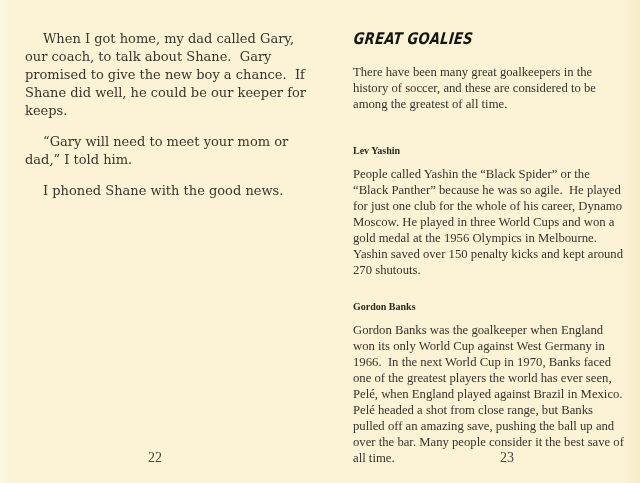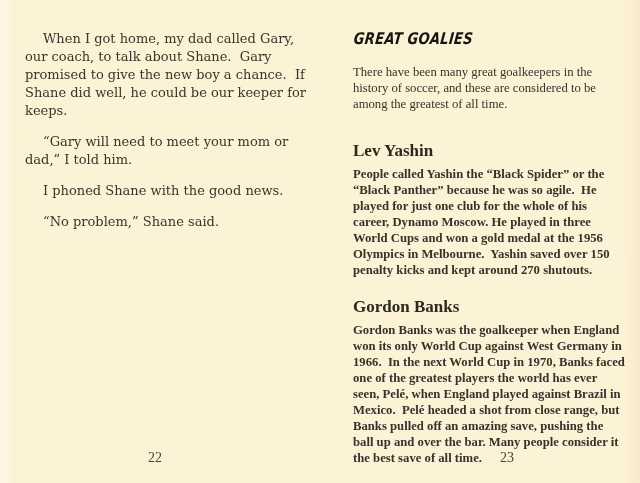--- a/index.html
+++ b/index.html
@@ -53,29 +53,28 @@
     transform: skewX(-6deg) scaleX(0.82);
     transform-origin: left bottom;
     margin-bottom: 17px;
     white-space: nowrap;
   }
   .intro-p {
     margin-bottom: 31px;
     white-space: pre-wrap;
   }
   .section-title {
-    font-size: 17px;
+    font-size: 10px;
     font-weight: 600;
     color: #2c2820;
     margin-bottom: 7px;
   }
   .section-body {
     margin-bottom: 21px;
     white-space: pre-wrap;
-    font-weight: bold;
   }
   .page-number {
     position: absolute;
     top: 450px;
     width: 32px;
     text-align: center;
     font-size: 14px;
     color: #4a443a;
     font-family: "Liberation Serif", "DejaVu Serif", serif;
   }
@@ -84,21 +83,20 @@
 </style>
 </head>
 <body>
 
 <div class="spread">
 
   <div class="page-left">
     <p class="story-p">When I got home, my dad called Gary, our coach, to talk about Shane.  Gary promised to give the new boy a chance.  If Shane did well, he could be our keeper for keeps.</p>
     <p class="story-p">“Gary will need to meet your mom or dad,” I told him.</p>
     <p class="story-p">I phoned Shane with the good news.</p>
-    <p class="story-p">“No problem,” Shane said.</p>
   </div>
 
   <div class="page-right">
     <h1 class="chapter-title">GREAT GOALIES</h1>
     <p class="intro-p">There have been many great goalkeepers in the history of soccer, and these are considered to be among the greatest of all time.</p>
 
     <div>
       <h2 class="section-title">Lev Yashin</h2>
       <p class="section-body">People called Yashin the “Black Spider” or the “Black Panther” because he was so agile.  He played for just one club for the whole of his career, Dynamo Moscow. He played in three World Cups and won a gold medal at the 1956 Olympics in Melbourne.  Yashin saved over 150 penalty kicks and kept around 270 shutouts.</p>
     </div>

